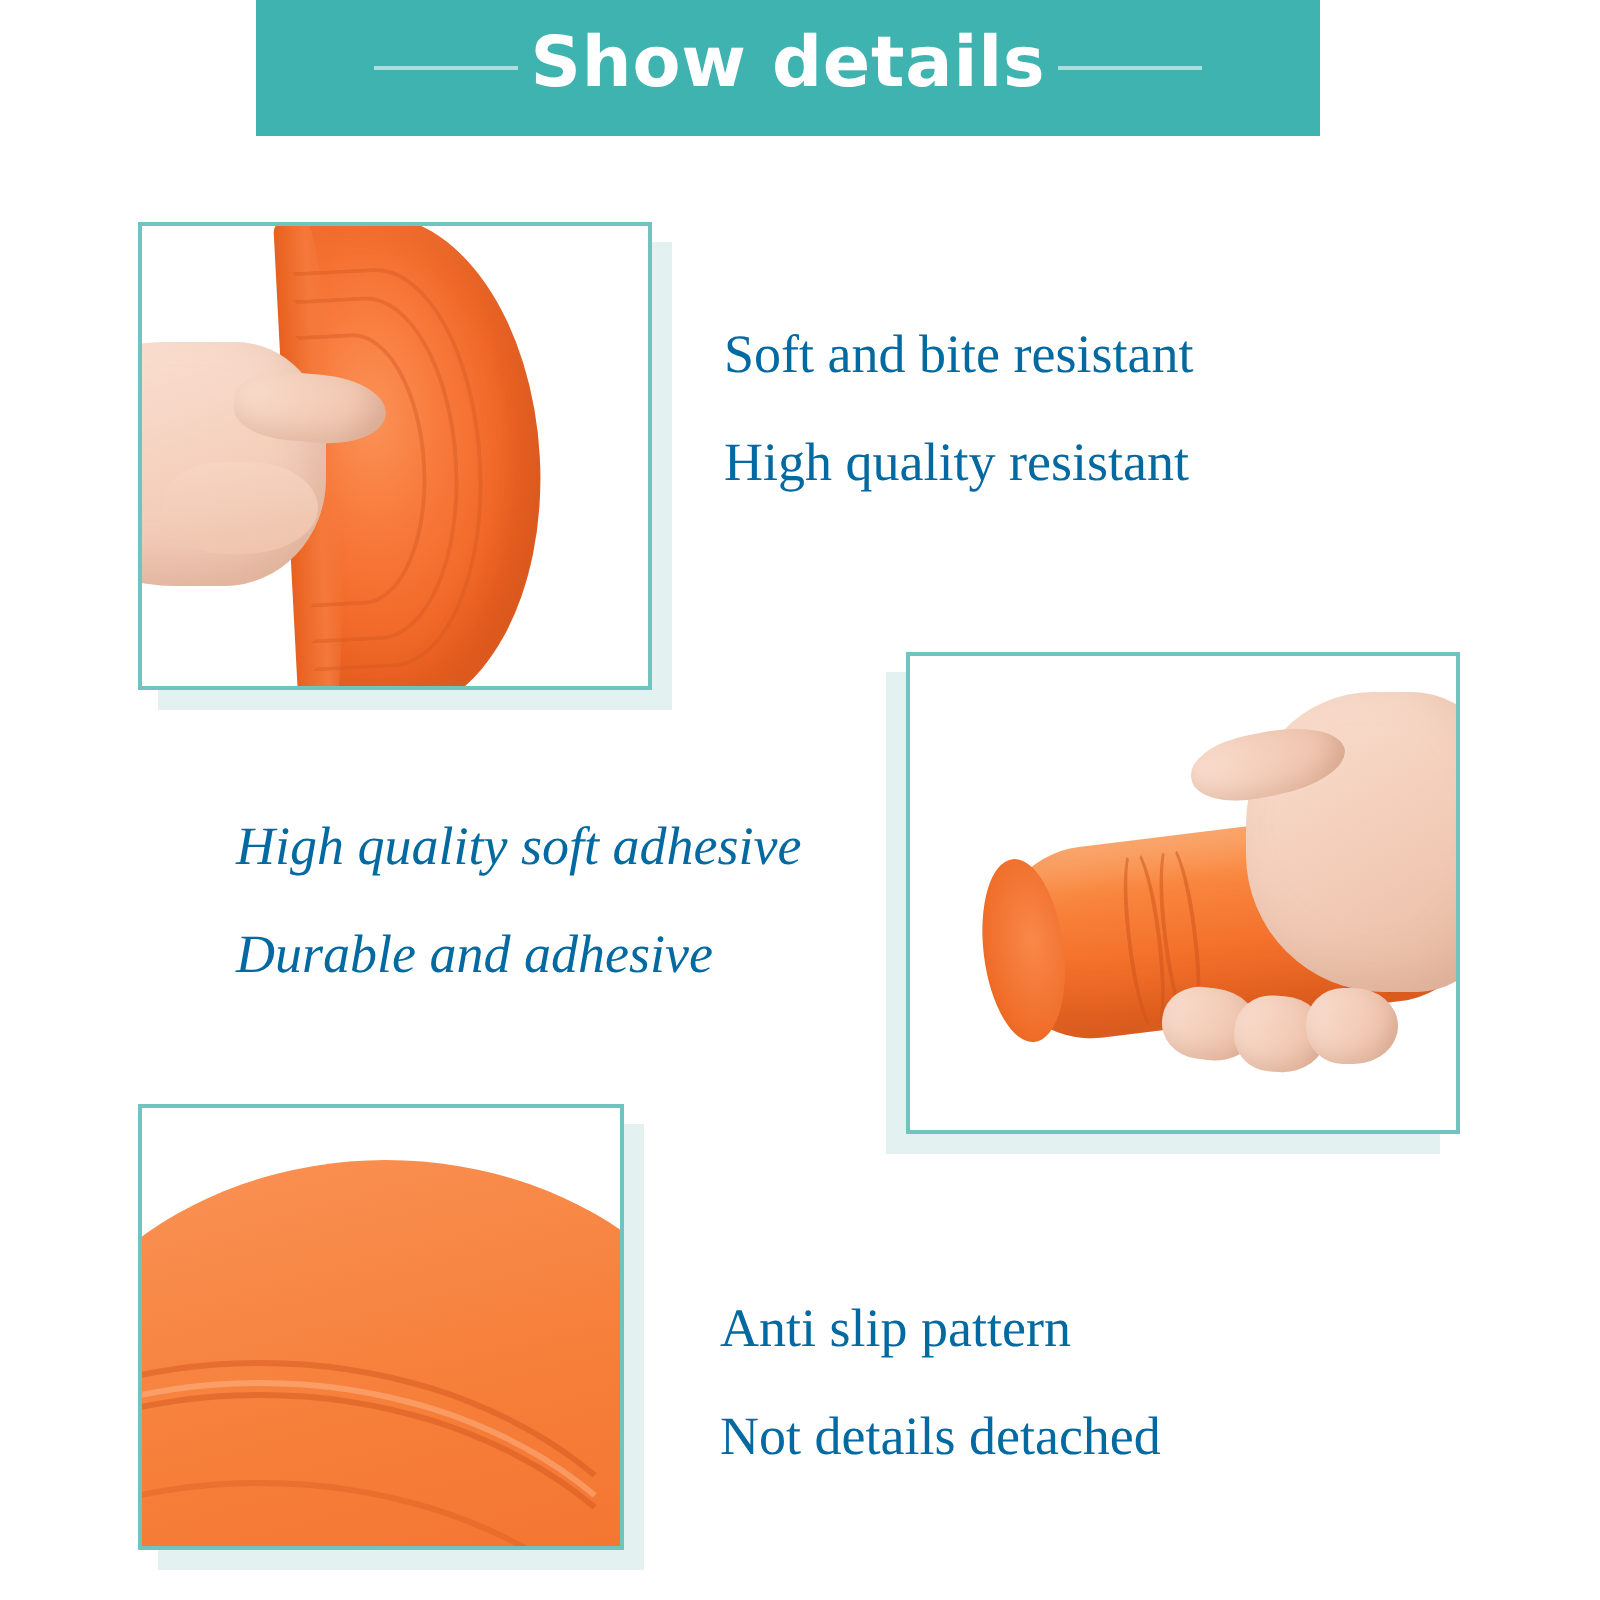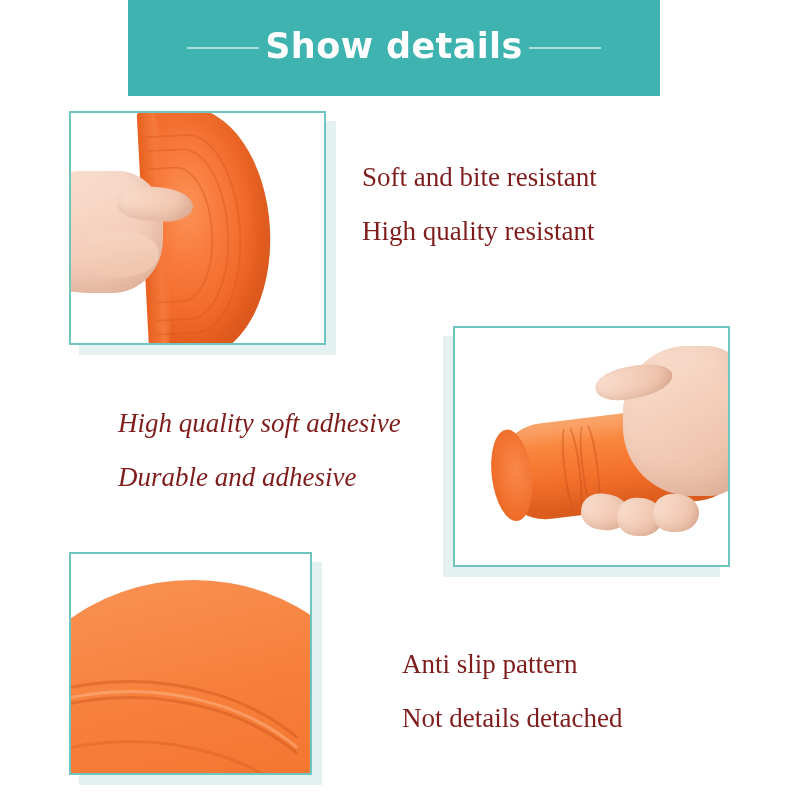--- a/index.html
+++ b/index.html
@@ -20,21 +20,21 @@
     height: 800px;
     background: #ffffff;
   }
 
   
   .banner {
     position: absolute;
     left: 128px;
     top: 0px;
     width: 532px;
-    height: 96px;
+    height: 68px;
     background: #3eb3af;
     display: flex;
     align-items: center;
     justify-content: center;
     gap: 6px;
   }
   .banner-rule {
     width: 72px;
     height: 2px;
     background: #bfe6e4;
@@ -236,27 +236,27 @@
     border-right-color: transparent;
   }
   .p3-h1 { top: 110px; }
 
   
   .caption {
     position: absolute;
     font-family: "Liberation Serif", "DejaVu Serif", serif;
     font-size: 27px;
     line-height: 54px;
-    color: #7f1d1d;
+    color: #0369a1;
     white-space: nowrap;
     z-index: 3;
   }
   #caption-material { left: 362px; top: 150px; }
   #caption-adhesive { left: 118px; top: 396px; font-style: italic; }
-  #caption-antislip { left: 360px; top: 637px; margin-left: 42px; }
+  #caption-antislip { left: 360px; top: 637px; }
 </style>
 </head>
 <body>
 
 <div id="page">
 
   <div class="banner">
     <span class="banner-rule"></span>
     <span class="banner-title">Show details</span>
     <span class="banner-rule"></span>

